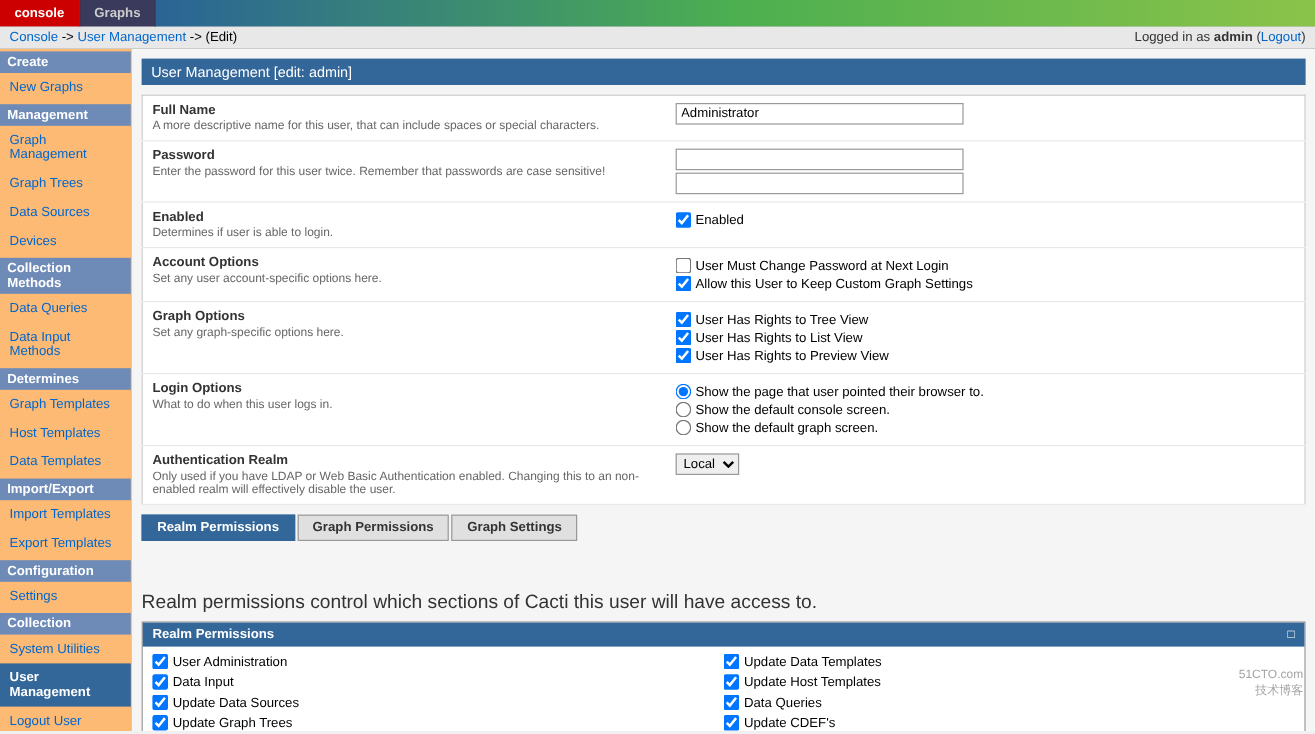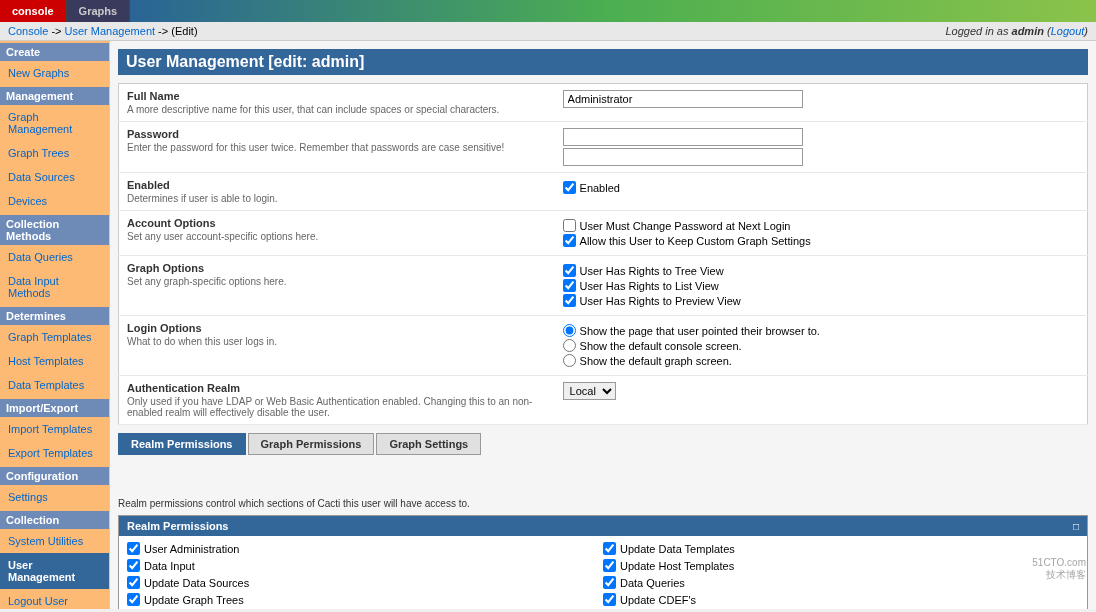--- a/index.html
+++ b/index.html
@@ -8,41 +8,41 @@
     
     .top-nav { background: #1a1a2e; height: 22px; display: flex; align-items: stretch; }
     .top-nav-tab { padding: 3px 12px; font-size: 11px; font-weight: bold; cursor: pointer; display: flex; align-items: center; border-right: 1px solid #444; }
     .top-nav-tab.active { background: #cc0000; color: white; }
     .top-nav-tab.inactive { background: #3a3a5c; color: #ccc; }
     .top-nav-spacer { flex: 1; background: linear-gradient(to right, #2a6496, #4caf50, #8bc34a); }
     
     
     .breadcrumb { background: #e8e8e8; padding: 3px 8px; font-size: 11px; border-bottom: 1px solid #ccc; display: flex; justify-content: space-between; }
     .breadcrumb a { color: #0066cc; text-decoration: none; }
-    .breadcrumb-right { color: #333; font-style: italic; }
+    .breadcrumb-right { color: #333; }
     .breadcrumb-right a { color: #0066cc; }
     
     
     .main-layout { display: flex; height: calc(612px - 44px); }
     
     
     .sidebar { width: 110px; background: #fdba74; border-right: 1px solid #ccc; overflow-y: auto; flex-shrink: 0; }
     .sidebar-section { background: #6e8ab7; color: white; padding: 3px 6px; font-weight: bold; font-size: 11px; margin-top: 2px; }
     .sidebar-item { padding: 6px 8px; font-size: 11px; cursor: pointer; }
     .sidebar-item a { color: #0066cc; text-decoration: none; }
     .sidebar-item.active { background: #336699; color: white; font-weight: bold; }
     .sidebar-item.active a { color: white; }
     .sidebar-logo { padding: 10px; text-align: center; }
     .cactus { font-size: 60px; line-height: 1; }
     
     
     .content { flex: 1; overflow-y: auto; padding: 8px; background: #f5f5f5; }
     
     
-    .page-title { background: #336699; color: white; padding: 4px 8px; font-size: 16px; font-weight: bold; margin-bottom: 8px; }
+    .page-title { background: #336699; color: white; padding: 4px 8px; font-size: 12px; font-weight: normal; margin-bottom: 8px; }
     
     
     .form-table { width: 100%; border-collapse: collapse; background: white; border: 1px solid #ccc; margin-bottom: 8px; }
     .form-table tr { border-bottom: 1px solid #e8e8e8; }
     .form-table td { padding: 6px 8px; vertical-align: top; }
     .form-table td:first-child { width: 45%; }
     .form-label { font-weight: bold; font-size: 11px; color: #333; }
     .form-desc { font-size: 10px; color: #666; margin-top: 2px; }
     .form-input { width: 240px; border: 1px solid #999; padding: 2px 4px; font-size: 11px; }
     .form-checkbox-row { display: flex; align-items: center; gap: 4px; margin: 2px 0; font-size: 11px; }
@@ -51,21 +51,21 @@
     
     
     .form-select { border: 1px solid #999; padding: 1px 2px; font-size: 11px; }
     
     
     .tabs-row { display: flex; gap: 2px; margin-bottom: 6px; }
     .tab-btn { padding: 4px 12px; border: 1px solid #999; background: #e0e0e0; cursor: pointer; font-size: 11px; font-weight: bold; color: #333; text-decoration: none; }
     .tab-btn.active { background: #336699; color: white; border-color: #336699; }
     
     
-    .tab-desc { font-size: 10px; color: #333; margin-bottom: 6px; margin-top: 43px; }
+    .tab-desc { font-size: 16px; color: #333; margin-bottom: 6px; margin-top: 43px; }
     
     
     .perm-section { border: 1px solid #999; background: white; }
     .perm-header { background: #336699; color: white; padding: 4px 8px; font-size: 11px; font-weight: bold; display: flex; justify-content: space-between; align-items: center; }
     .perm-header-icon { color: white; font-size: 10px; cursor: pointer; }
     .perm-grid { display: grid; grid-template-columns: 1fr 1fr; gap: 0; padding: 4px 8px; }
     .perm-item { display: flex; align-items: center; gap: 4px; padding: 2px 0; font-size: 11px; }
     .perm-item input[type=checkbox] { margin: 0; }
     
     

